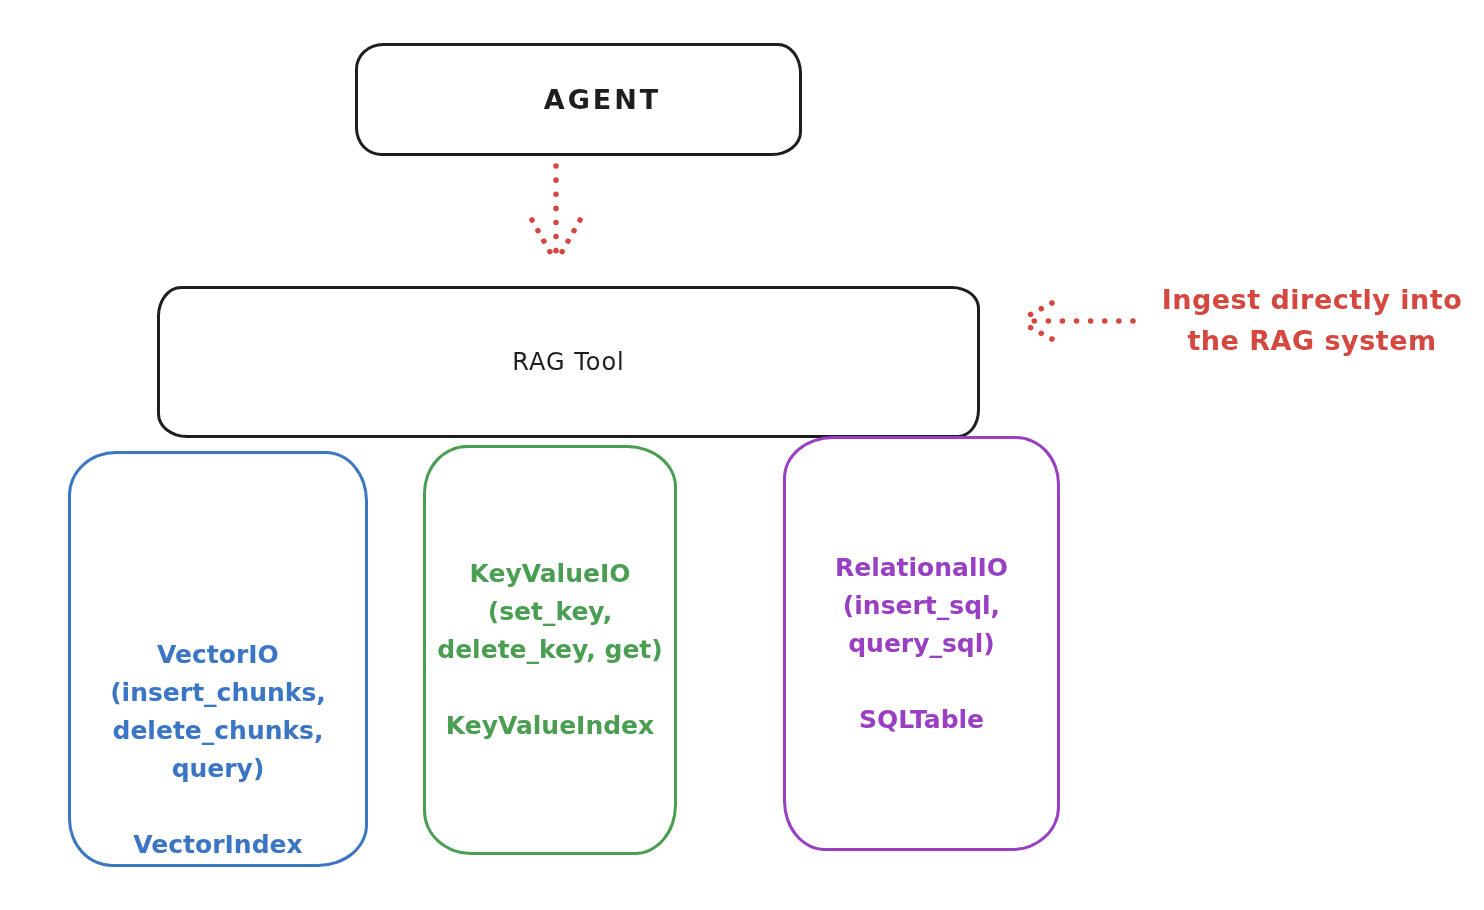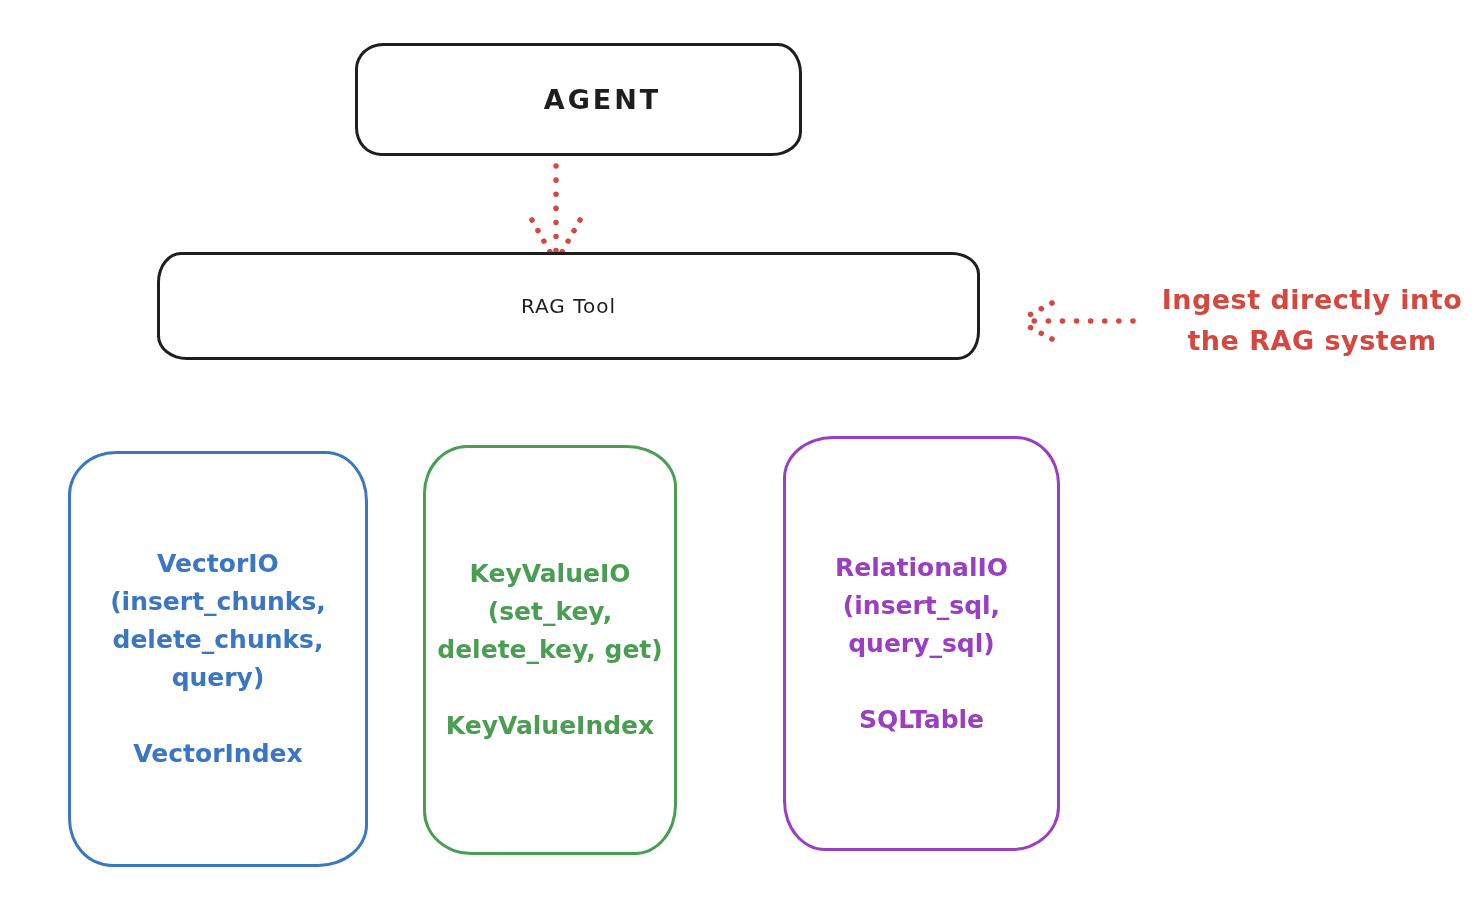--- a/index.html
+++ b/index.html
@@ -26,34 +26,35 @@
     text-align:center;
   }
   
   .node-agent{
     left:355px;top:43px;width:447px;height:113px;
     border:3.5px solid var(--ink);
     border-radius:28px 24px 30px 26px / 26px 30px 24px 28px;
     font-size:27px;font-weight:600;letter-spacing:3px;color:var(--ink);padding-left:48px;
   }
   .node-ragtool{
-    left:157px;top:252px;width:823px;height:108px;
+    left:157px;top:286px;width:823px;height:152px;
     border:3.5px solid var(--ink);
     border-radius:24px 28px 22px 30px / 30px 22px 28px 24px;
-    font-size:20px;font-weight:500;letter-spacing:1px;color:var(--ink);
+    font-size:24px;font-weight:500;letter-spacing:1px;color:var(--ink);
   }
   
   .node-store{
     font-size:25px;font-weight:600;line-height:38px;
     white-space:pre-line;
   }
   .node-vector{
     left:68px;top:451px;width:300px;height:416px;
     border:3px solid var(--blue);color:var(--blue);
     border-radius:48px 42px 50px 44px / 44px 50px 42px 48px;
+    align-items:flex-end;
   }
   .node-keyvalue{
     left:423px;top:445px;width:254px;height:410px;
     border:3px solid var(--green);color:var(--green);
     border-radius:44px 50px 42px 48px / 48px 42px 50px 44px;
   }
   .node-relational{
     left:783px;top:436px;width:277px;height:415px;
     border:3px solid var(--purple);color:var(--purple);
     border-radius:50px 44px 48px 42px / 42px 48px 44px 50px;

